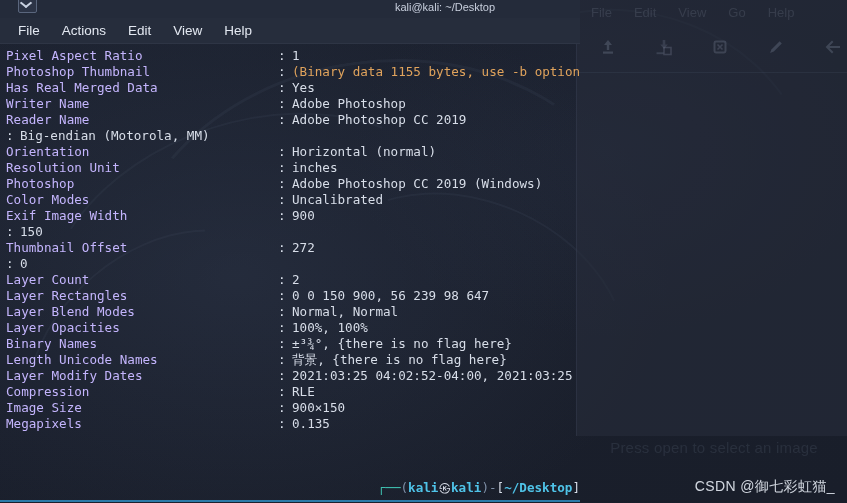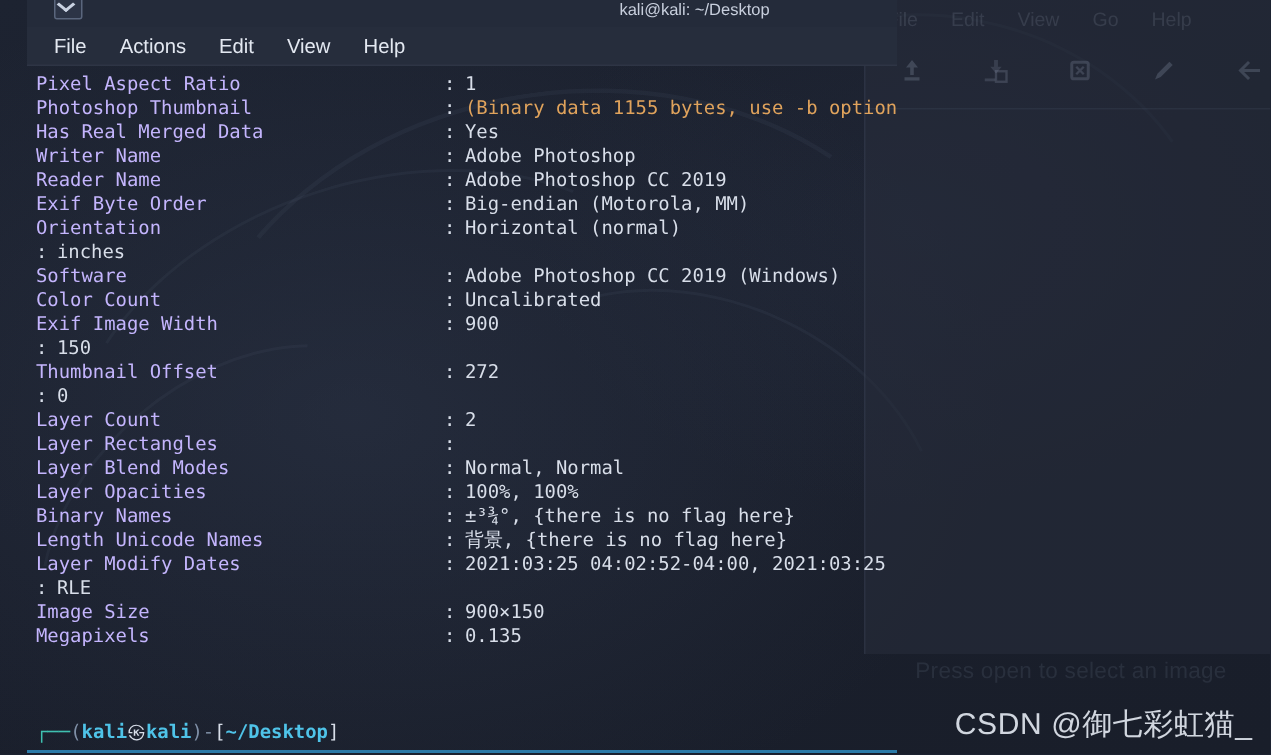--- a/index.html
+++ b/index.html
@@ -82,21 +82,21 @@
     text-align: center;
     color: rgba(150,160,185,0.13);
     font-family: "Liberation Sans", sans-serif;
     font-size: 15px;
     letter-spacing: .2px;
   }
 
   
   #terminal {
     position: absolute;
-    left: 18px;
+    left: 0;
     top: 0;
     width: 580px;
     height: 389px;
   }
   #titlebar {
     position: relative;
     height: 18px;
     background: #242b3a;
     display: flex;
     align-items: flex-end;
@@ -191,37 +191,37 @@
   }
   .val .paren { color: #e0a35c; }
 
   
   #prompt-block {
     margin-top: 16px;
     font-size: 12.6px;
     line-height: 16px;
     white-space: pre;
   }
-  .p-line { height: 16px; }
+  .p-line { height: 16px; text-align: right; }
   .p-box    { color: #3fc0b0; }
   .p-paren  { color: #7f8fa6; }
   .p-user   { color: #4fc3e8; font-weight: bold; }
   .p-at     { color: #d8dee9; }
   .p-dash   { color: #7f8fa6; }
   .p-brk    { color: #d8dee9; }
   .p-path   { color: #4fc3e8; font-weight: bold; }
 
   
   #watermark {
     position: absolute;
     right: 12px;
     bottom: 7px;
     color: rgba(235,240,248,0.88);
     font-family: "Liberation Sans", sans-serif;
-    font-size: 20px;
+    font-size: 14px;
     letter-spacing: .4px;
     pointer-events: none;
   }
 </style>
 </head>
 <body>
 
 <div id="screen">
 
   <div id="desktop-bg">
@@ -291,37 +291,37 @@
       <div class="menu-item">Help</div>
     </div>
 
     <div id="term-body">
       <div id="output-rows">
           <div class="row"><span class="tag">Pixel Aspect Ratio</span><span class="colon">:</span><span class="val">1</span></div>
           <div class="row"><span class="tag">Photoshop Thumbnail</span><span class="colon">:</span><span class="val"><span class="paren">(Binary data 1155 bytes, use -b option to extract)</span></span></div>
           <div class="row"><span class="tag">Has Real Merged Data</span><span class="colon">:</span><span class="val">Yes</span></div>
           <div class="row"><span class="tag">Writer Name</span><span class="colon">:</span><span class="val">Adobe Photoshop</span></div>
           <div class="row"><span class="tag">Reader Name</span><span class="colon">:</span><span class="val">Adobe Photoshop CC 2019</span></div>
-          <div class="row"><span class="tag">Exif Byte Order</span><span class="colon">:</span><span class="val">Big-endian (Motorola, MM)</span></div>
+          <div class="row"><span class="colon">:</span><span class="val">Big-endian (Motorola, MM)</span></div>
           <div class="row"><span class="tag">Orientation</span><span class="colon">:</span><span class="val">Horizontal (normal)</span></div>
-          <div class="row"><span class="colon">:</span><span class="val">inches</span></div>
-          <div class="row"><span class="tag">Software</span><span class="colon">:</span><span class="val">Adobe Photoshop CC 2019 (Windows)</span></div>
-          <div class="row"><span class="tag">Color Count</span><span class="colon">:</span><span class="val">Uncalibrated</span></div>
+          <div class="row"><span class="tag">Resolution Unit</span><span class="colon">:</span><span class="val">inches</span></div>
+          <div class="row"><span class="tag">Photoshop</span><span class="colon">:</span><span class="val">Adobe Photoshop CC 2019 (Windows)</span></div>
+          <div class="row"><span class="tag">Color Modes</span><span class="colon">:</span><span class="val">Uncalibrated</span></div>
           <div class="row"><span class="tag">Exif Image Width</span><span class="colon">:</span><span class="val">900</span></div>
           <div class="row"><span class="colon">:</span><span class="val">150</span></div>
           <div class="row"><span class="tag">Thumbnail Offset</span><span class="colon">:</span><span class="val">272</span></div>
           <div class="row"><span class="colon">:</span><span class="val">0</span></div>
           <div class="row"><span class="tag">Layer Count</span><span class="colon">:</span><span class="val">2</span></div>
-          <div class="row"><span class="tag">Layer Rectangles</span><span class="colon">:</span></div>
+          <div class="row"><span class="tag">Layer Rectangles</span><span class="colon">:</span><span class="val">0 0 150 900, 56 239 98 647</span></div>
           <div class="row"><span class="tag">Layer Blend Modes</span><span class="colon">:</span><span class="val">Normal, Normal</span></div>
           <div class="row"><span class="tag">Layer Opacities</span><span class="colon">:</span><span class="val">100%, 100%</span></div>
           <div class="row"><span class="tag">Binary Names</span><span class="colon">:</span><span class="val">±³¾°, {there is no flag here}</span></div>
           <div class="row"><span class="tag">Length Unicode Names</span><span class="colon">:</span><span class="val">背景, {there is no flag here}</span></div>
           <div class="row"><span class="tag">Layer Modify Dates</span><span class="colon">:</span><span class="val">2021:03:25 04:02:52-04:00, 2021:03:25 04:02:52-04:00</span></div>
-          <div class="row"><span class="colon">:</span><span class="val">RLE</span></div>
+          <div class="row"><span class="tag">Compression</span><span class="colon">:</span><span class="val">RLE</span></div>
           <div class="row"><span class="tag">Image Size</span><span class="colon">:</span><span class="val">900×150</span></div>
           <div class="row"><span class="tag">Megapixels</span><span class="colon">:</span><span class="val">0.135</span></div>
         </div>
 
       <div id="prompt-block">
         <div class="p-line"><span class="p-box">┌──</span><span class="p-paren">(</span><span class="p-user">kali</span><span class="p-at">㉿</span><span class="p-user">kali</span><span class="p-paren">)</span><span class="p-dash">-</span><span class="p-brk">[</span><span class="p-path">~/Desktop</span><span class="p-brk">]</span></div>
         
       </div>
 
       <div id="bottom-edge"></div>

